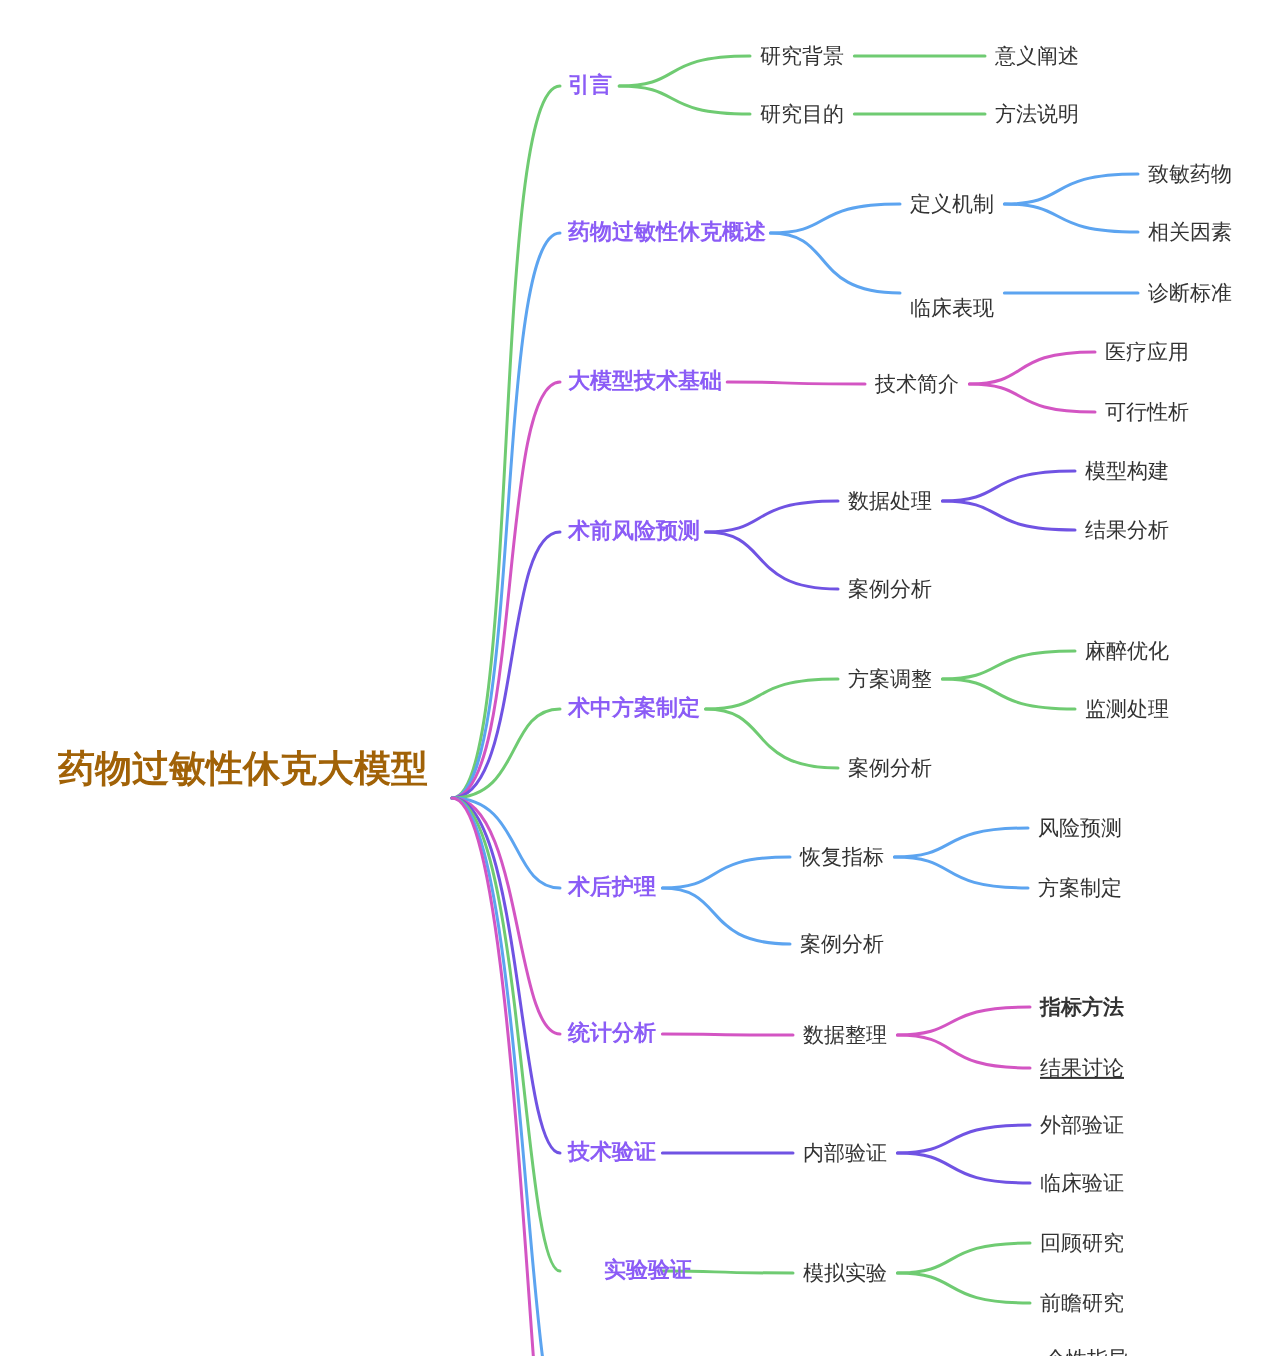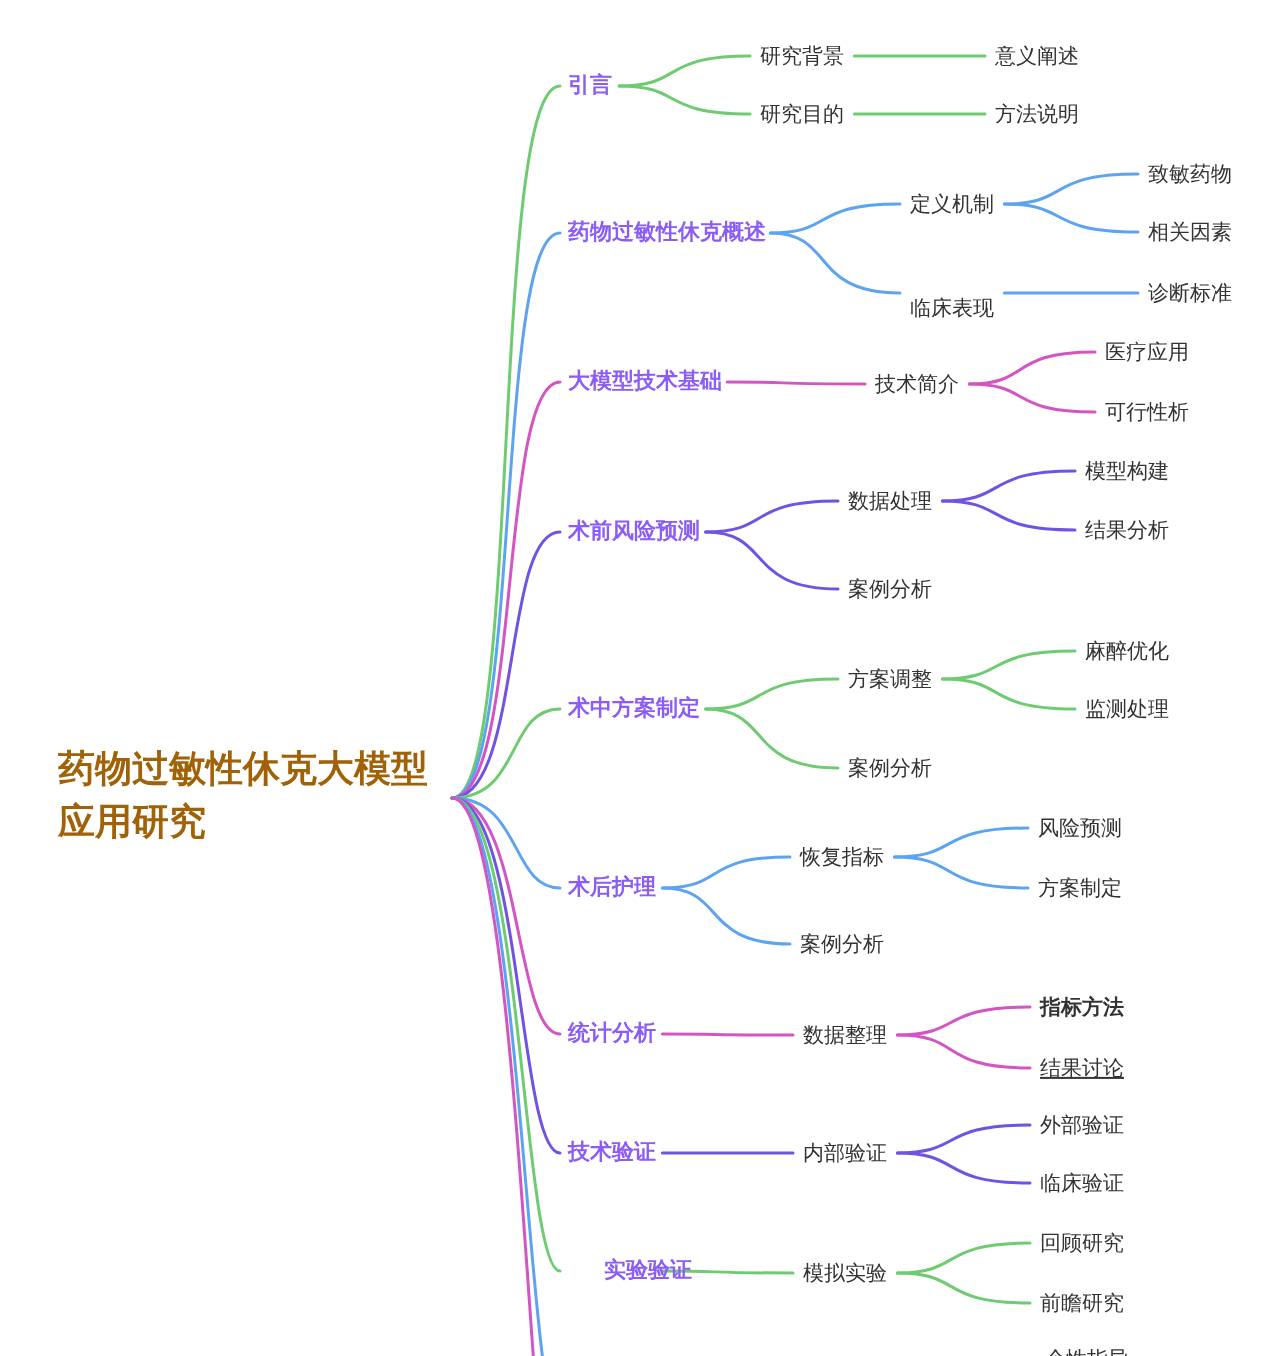--- a/index.html
+++ b/index.html
@@ -89,21 +89,20 @@
       <path d="M 452 798 C 522 798, 522 1271, 560 1271" stroke="#6FCB72"></path>
       <path d="M 662.4 1271 C 727.7 1271, 701.5799999999999 1273, 793 1273" stroke="#6FCB72"></path>
       <path d="M 897.4 1273 C 963.7 1273, 937.18 1243, 1030 1243" stroke="#6FCB72"></path>
       <path d="M 897.4 1273 C 963.7 1273, 937.18 1303, 1030 1303" stroke="#6FCB72"></path>
       <path d="M 452 798 C 522 798, 526 1430, 562 1430" stroke="#5CA4F0"></path>
       <path d="M 452 798 C 522 798, 530 1580, 562 1580" stroke="#D355C3"></path>
     </svg>
 
   <div id="root-topic">
     <span>药物过敏性休克大模型</span>
-    <span>应用研究</span>
   </div>
 
   <div id="nodes">
       <div class="node lv1" style="left: 568px; top: 86px;">引言</div>
       <div class="node" style="left: 760px; top: 56px;">研究背景</div>
       <div class="node" style="left: 995px; top: 56px;">意义阐述</div>
       <div class="node" style="left: 760px; top: 114px;">研究目的</div>
       <div class="node" style="left: 995px; top: 114px;">方法说明</div>
       <div class="node lv1" style="left: 568px; top: 233px;">药物过敏性休克概述</div>
       <div class="node" style="left: 910px; top: 204px;">定义机制</div>

